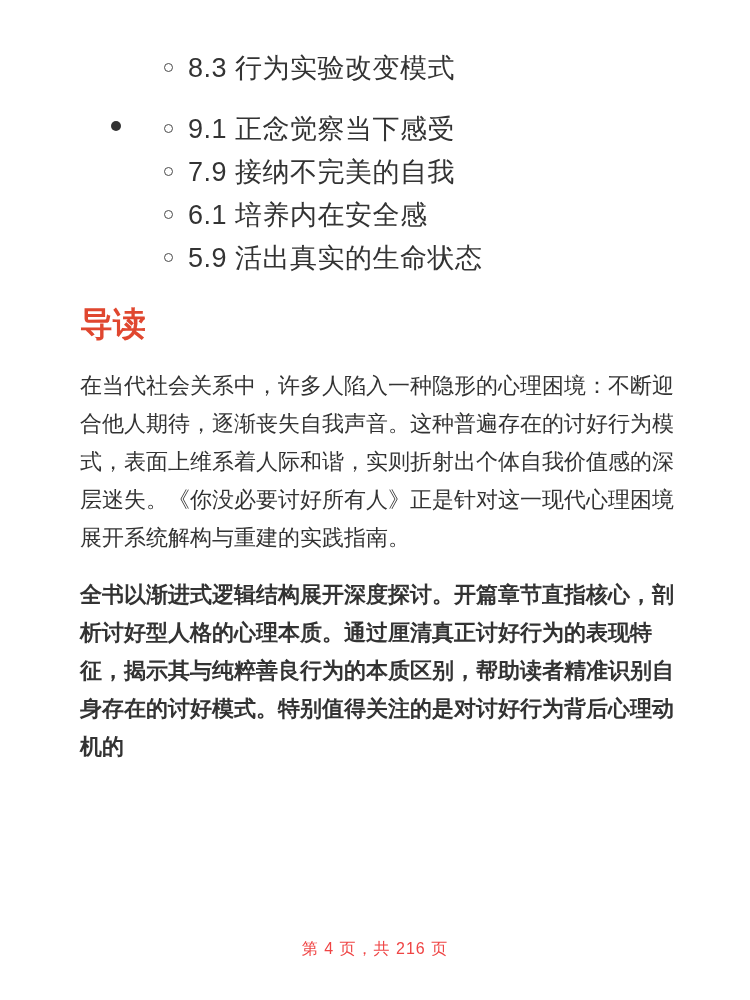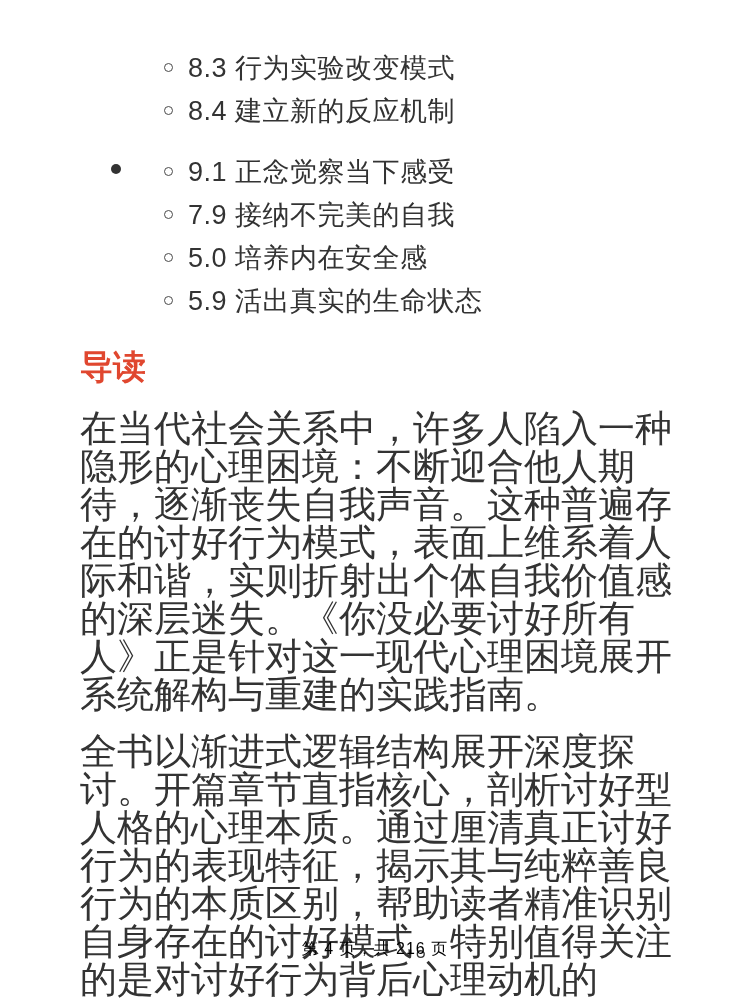--- a/index.html
+++ b/index.html
@@ -71,77 +71,74 @@
   
   .section-heading {
     margin: 28px 0 12px 0;
     font-size: 33px;
     line-height: 40px;
     font-weight: bold;
     color: #e0472f;
   }
   .body-paragraph {
     width: 604px;
-    font-size: 37px;
+    font-size: 22px;
     line-height: 38px;
     margin: 23px 0 0 0;
     color: #333333;
     text-align: left;
     word-break: normal;
   }
   .body-paragraph + .body-paragraph {
     margin-top: 19px;
+    font-weight: bold;
   }
 
   
   .page-footer {
     position: absolute;
     left: 0;
     right: 0;
     top: 939px;
     text-align: center;
     font-size: 16px;
-    color: #000000;
+    color: #ef4444;
     letter-spacing: 1px;
   }
 </style>
 </head>
 <body>
 
 <div class="page">
   <div class="content">
 
     <div class="toc">
 
       <div class="toc-sub-item">
         <span class="bullet-circle"></span>
         <span>8.3 行为实验改变模式</span>
       </div>
 
-      <div class="toc-sub-item">
-        <span class="bullet-circle"></span>
-        <span>8.4 建立新的反应机制</span>
-      </div>
 
       <div class="toc-chapter-item">
         <span class="bullet-disc"></span>
       </div>
 
       <div class="toc-sub-group">
         <div class="toc-sub-item">
           <span class="bullet-circle"></span>
           <span>9.1 正念觉察当下感受</span>
         </div>
         <div class="toc-sub-item">
           <span class="bullet-circle"></span>
           <span>7.9 接纳不完美的自我</span>
         </div>
         <div class="toc-sub-item">
           <span class="bullet-circle"></span>
-          <span>5.0 培养内在安全感</span>
+          <span>6.1 培养内在安全感</span>
         </div>
         <div class="toc-sub-item">
           <span class="bullet-circle"></span>
           <span>5.9 活出真实的生命状态</span>
         </div>
       </div>
 
     </div>
 
     <h2 class="section-heading">导读</h2>

